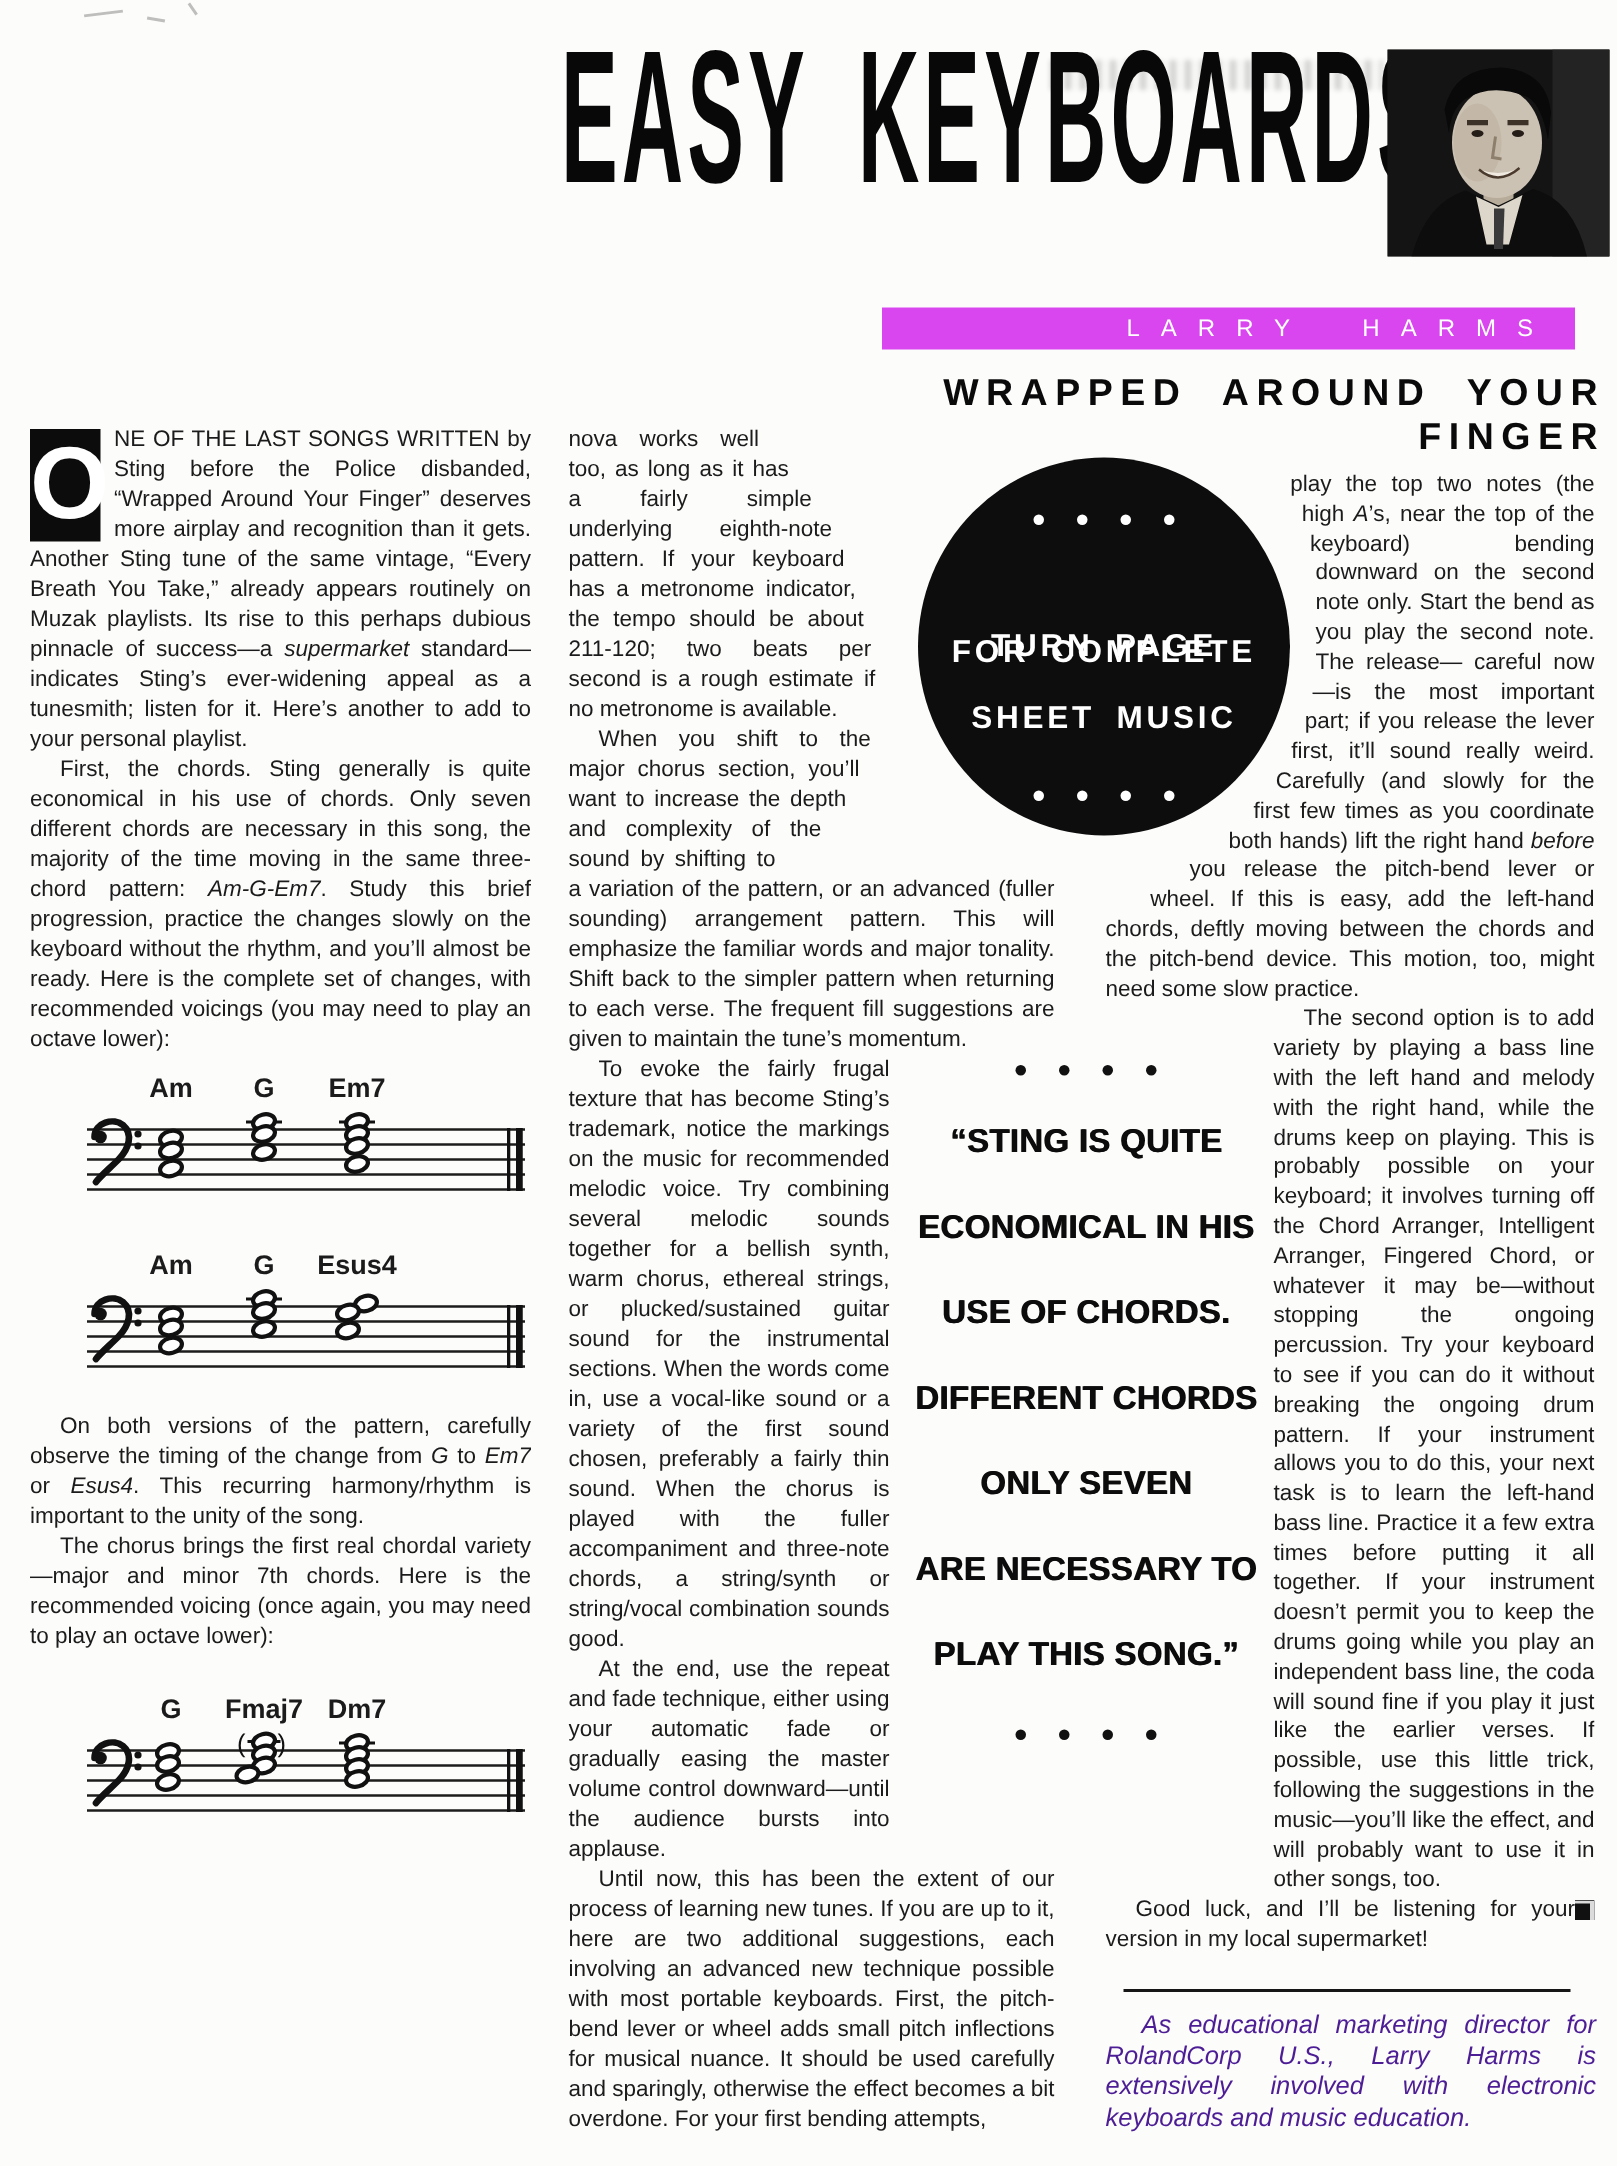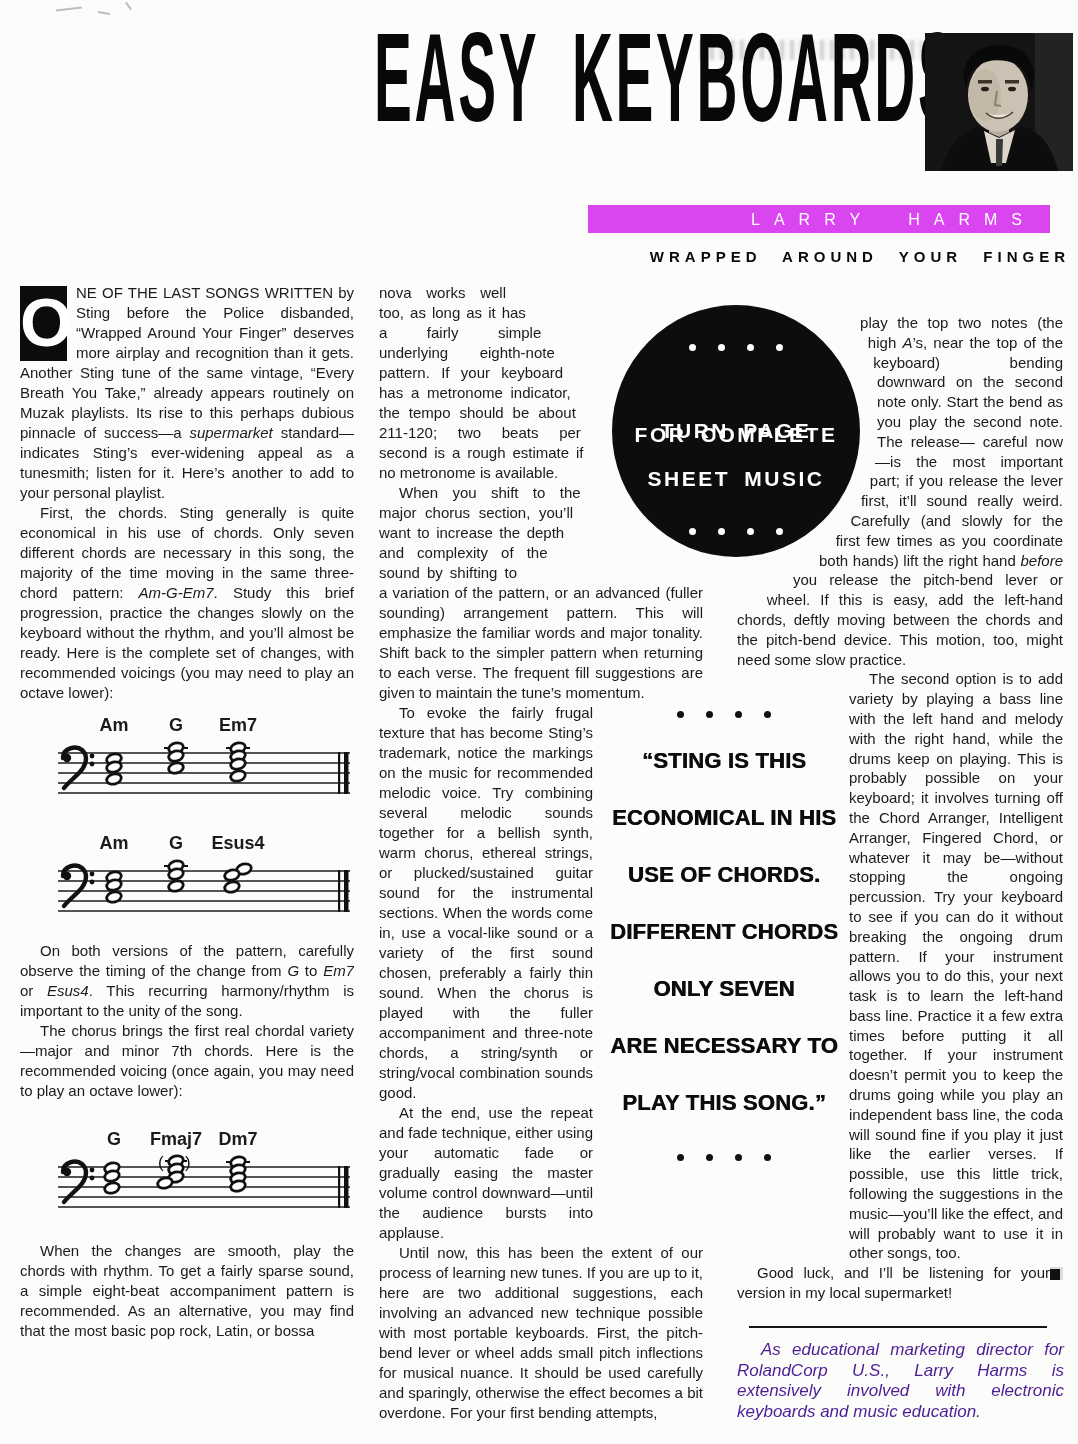--- a/index.html
+++ b/index.html
@@ -28,21 +28,21 @@
   .photo{
     position:absolute;left:925px;top:33px;width:148px;height:138px;background:#141414;z-index:3;
   }
   .byline-bar{
     position:absolute;left:588px;top:205px;width:462px;height:28px;background:#d946ef;
     color:#fff;font-size:16px;line-height:29px;text-align:right;
     letter-spacing:14px;word-spacing:16px;padding-right:14px;box-sizing:border-box;
   }
   .subtitle{
     position:absolute;left:592px;top:248px;width:478px;height:24px;
-    font-weight:bold;font-size:15px;letter-spacing:5px;word-spacing:12px;text-align:right;color:#0a0a0a;
+    font-weight:bold;font-size:25px;letter-spacing:5px;word-spacing:12px;text-align:right;color:#0a0a0a;
   }
   
   .col{position:absolute;text-align:justify;font-size:15px;line-height:20px;color:#1b1b1b;overflow:hidden;}
   #col1{left:20px;top:283px;width:334px;height:1161px;}
   #col2{left:379px;top:283px;width:324px;height:1161px;}
   #col3{left:737px;top:313px;width:326px;height:1008px;line-height:19.8px;}
   .col p{margin:0;}
   .ind{text-indent:20px;}
   .dropcap{
     float:left;width:47px;height:75px;background:#0c0c0c;color:#ffffff;
@@ -255,21 +255,20 @@
       <rect x="168" y="8" width="24" height="2" fill="#111"></rect>
       <g fill="#fff" stroke="#111" stroke-width="2.8">
         <ellipse cx="180" cy="9" rx="7.4" ry="5" transform="rotate(-14 180 9)"></ellipse>
         <ellipse cx="180" cy="17" rx="7.4" ry="5" transform="rotate(-14 180 17)"></ellipse>
         <ellipse cx="180" cy="25" rx="7.4" ry="5" transform="rotate(-14 180 25)"></ellipse>
         <ellipse cx="180" cy="33" rx="7.4" ry="5" transform="rotate(-14 180 33)"></ellipse>
       </g>
     </svg>
   </div>
 
-  <p class="ind">When the changes are smooth, play the chords with rhythm. To get a fairly sparse sound, a simple eight-beat accompaniment pattern is recommended. As an alternative, you may find that the most basic pop rock, Latin, or bossa</p>
 </div>
 
 <div class="circle-badge">
   <div class="dots white cb-dots-top"><span class="dot"></span><span class="dot"></span><span class="dot"></span><span class="dot"></span></div>
   <div class="cb-line cb1">TURN PAGE</div>
   <div class="cb-line cb2">FOR COMPLETE</div>
   <div class="cb-line cb3">SHEET MUSIC</div>
   <div class="dots white cb-dots-bottom"><span class="dot"></span><span class="dot"></span><span class="dot"></span><span class="dot"></span></div>
 </div>
 
@@ -278,21 +277,21 @@
   <p>nova works well too, as long as it has a fairly simple underlying eighth-note pattern. If your keyboard has a metronome indicator, the tempo should be about 211-120; two beats per second is a rough estimate if no metronome is available.</p>
   <p class="ind">When you shift to the major chorus section, you’ll want to increase the depth and complexity of the sound by shifting to a variation of the pattern, or an advanced (fuller sounding) arrangement pattern. This will emphasize the familiar words and major tonality. Shift back to the simpler pattern when returning to each verse. The frequent fill suggestions are given to maintain the tune’s momentum.</p>
   <div class="fl float-quote-r"></div>
   <p class="ind">To evoke the fairly frugal texture that has become Sting’s trademark, notice the markings on the music for recommended melodic voice. Try combining several melodic sounds together for a bellish synth, warm chorus, ethereal strings, or plucked/sustained guitar sound for the instrumental sections. When the words come in, use a vocal-like sound or a variety of the first sound chosen, preferably a fairly thin sound. When the chorus is played with the fuller accompaniment and three-note chords, a string/synth or string/vocal combination sounds good.</p>
   <p class="ind">At the end, use the repeat and fade technique, either using your automatic fade or gradually easing the master volume control downward—until the audience bursts into applause.</p>
   <p class="ind">Until now, this has been the extent of our process of learning new tunes. If you are up to it, here are two additional suggestions, each involving an advanced new technique possible with most portable keyboards. First, the pitch-bend lever or wheel adds small pitch inflections for musical nuance. It should be used carefully and sparingly, otherwise the effect becomes a bit overdone. For your first bending attempts,</p>
 </div>
 
 <div class="pull-quote">
   <div class="dots pq-dots"><span class="dot"></span><span class="dot"></span><span class="dot"></span><span class="dot"></span></div>
-  <p class="pq-line">“STING IS THIS</p>
+  <p class="pq-line">“STING IS QUITE</p>
   <p class="pq-line">ECONOMICAL IN HIS</p>
   <p class="pq-line">USE OF CHORDS.</p>
   <p class="pq-line">DIFFERENT CHORDS</p>
   <p class="pq-line">ONLY SEVEN</p>
   <p class="pq-line">ARE NECESSARY TO</p>
   <p class="pq-line">PLAY THIS SONG.”</p>
   <div class="dots pq-dots pq-dots-bottom"><span class="dot"></span><span class="dot"></span><span class="dot"></span><span class="dot"></span></div>
 </div>
 
 <div id="col3" class="col">

